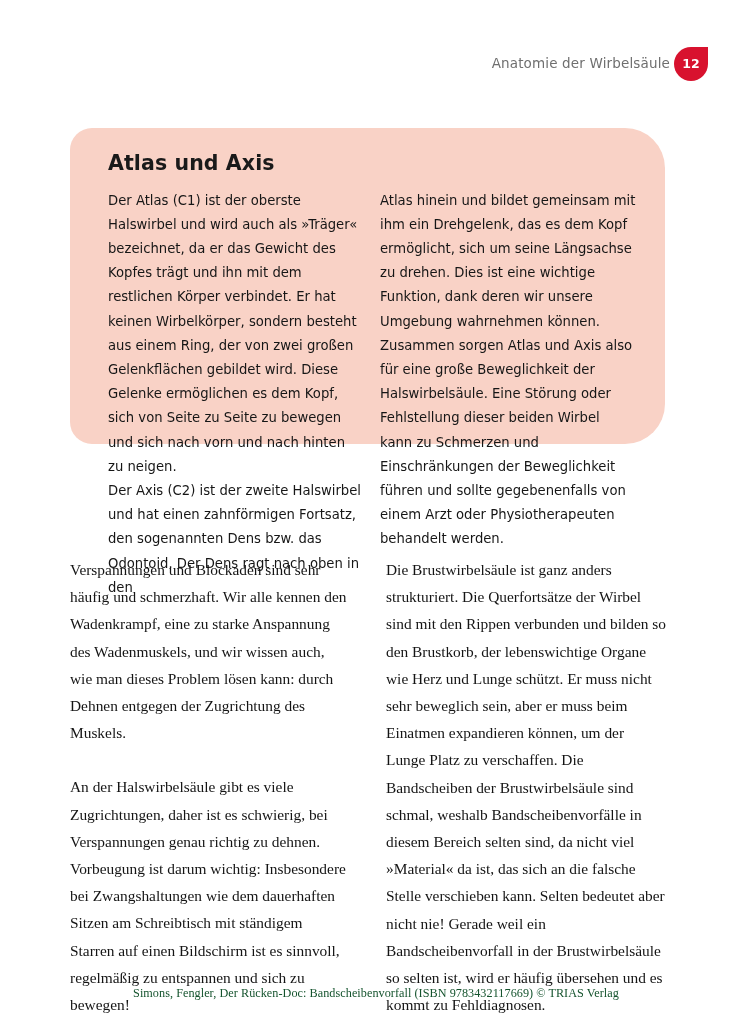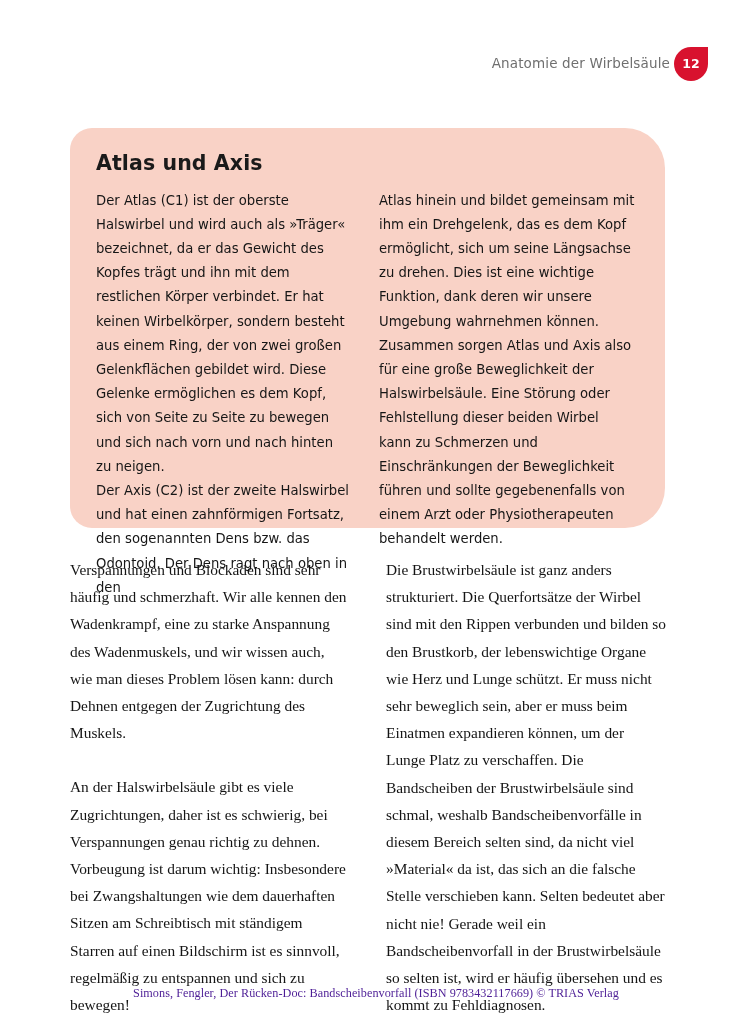--- a/index.html
+++ b/index.html
@@ -56,25 +56,25 @@
     font-weight: 700;
     line-height: 1;
   }
 
   
   .infobox {
     position: absolute;
     left: 70px;
     top: 128px;
     width: 595px;
-    height: 400px;
+    height: 316px;
     background: #f9d2c6;
     border-radius: 22px 40px 40px 22px;
     box-sizing: border-box;
-    padding: 24px 30px 22px 26px;
+    padding: 24px 30px 22px 38px;
   }
   .infobox-title {
     font-family: "DejaVu Sans", sans-serif;
     font-weight: 700;
     font-size: 20.5px;
     color: #1a1a1a;
     margin: 0 0 14px 0;
     letter-spacing: 0.1px;
     line-height: 1.1;
   }
@@ -124,21 +124,21 @@
 
   
   .footer {
     position: absolute;
     left: 0;
     right: 0;
     top: 986px;
     text-align: center;
     font-family: "Liberation Serif", serif;
     font-size: 12.2px;
-    color: #4c1d95;
+    color: #14532d;
     letter-spacing: 0.05px;
     line-height: 1.2;
   }
 </style>
 </head>
 <body>
 
 <div class="page">
 
   <div class="runhead">

